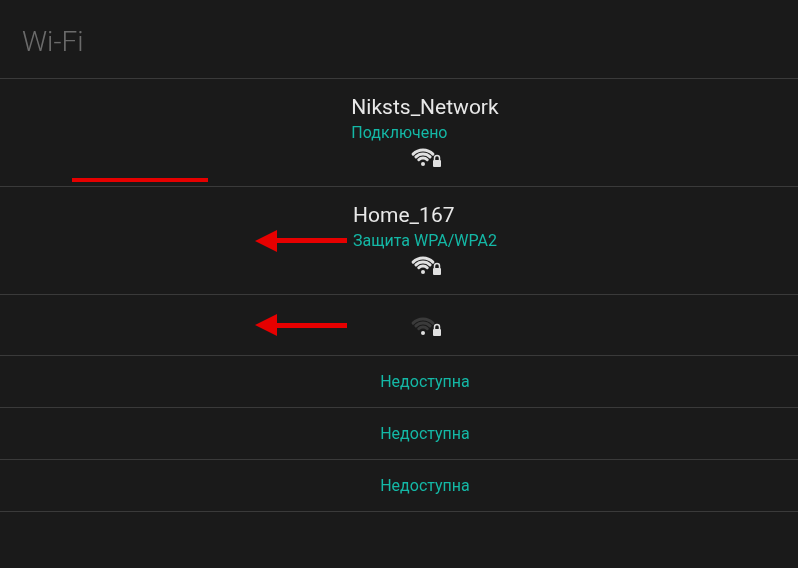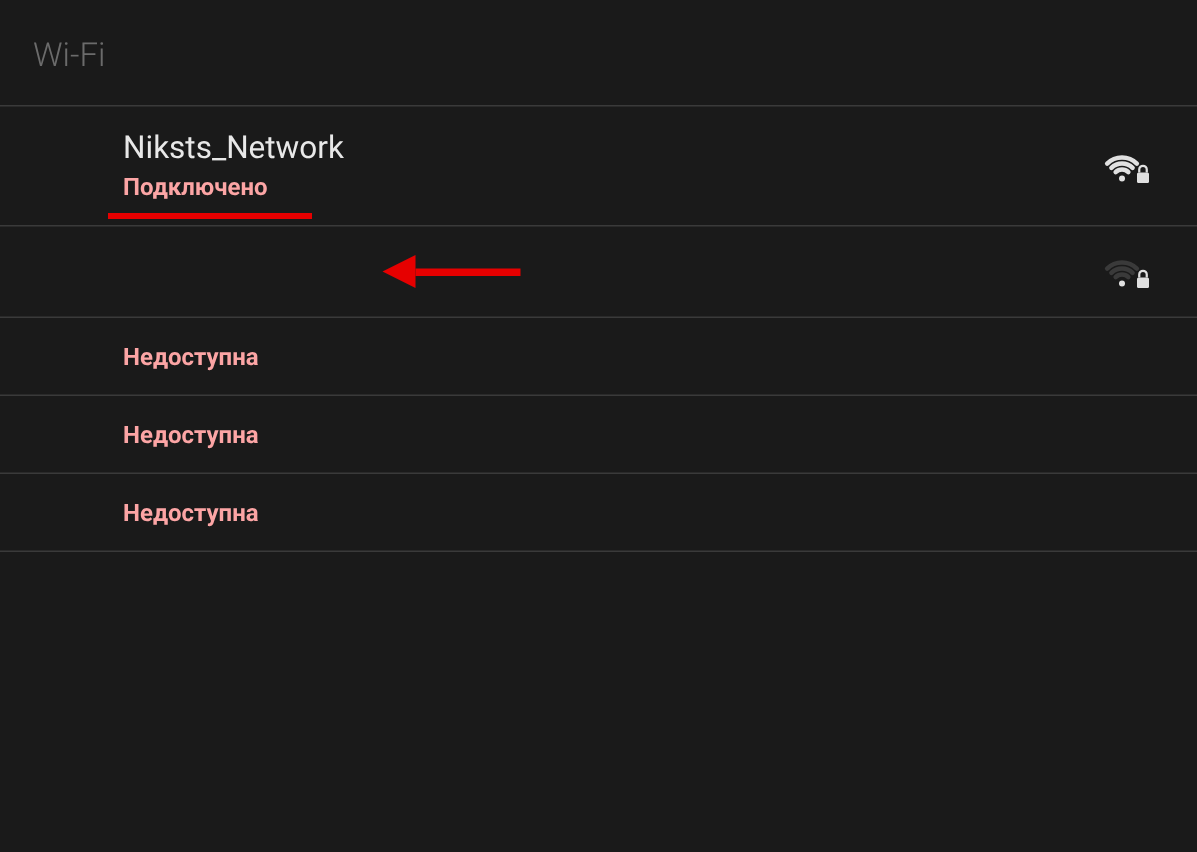--- a/index.html
+++ b/index.html
@@ -10,49 +10,50 @@
     body {
       background: #1a1a1a;
       font-family: Roboto, Arial, sans-serif;
       width: 798px;
       height: 568px;
       overflow: hidden;
     }
     .header {
       padding: 25px 22px 20px;
       color: #6b6b6b;
-      font-size: 22px;
+      font-size: 28px;
       font-weight: 300;
     }
     .network-list {
       border-top: 1px solid #3a3a3a;
     }
     .network-item {
       position: relative;
       display: flex;
       align-items: center;
       justify-content: space-between;
       padding: 16px 30px 16px 82px;
       border-bottom: 1px solid #3a3a3a;
       cursor: pointer;
+      flex-direction: column;
     }
     .network-text {
       display: flex;
       flex-direction: column;
       gap: 4px;
     }
     .network-name {
       color: #e8e8e8;
       font-size: 21px;
       font-weight: 400;
     }
     .network-status {
-      color: #fca5a5;
+      color: #14b8a6;
       font-size: 16px;
-      font-weight: 700;
+      font-weight: 400;
     }
     .wifi-icon {
       flex-shrink: 0;
     }
     .underline {
       position: absolute;
       height: 4px;
       background: #e60000;
       left: 72px;
       width: 136px;
@@ -95,20 +96,40 @@
         <path d="M 16 22 m -2 0 a 2 2 0 1 0 4 0 a 2 2 0 1 0 -4 0" fill="#e0e0e0"></path>
         <g>
           <path d="M 27.5 18 v -2 a 2.5 2.5 0 0 1 5 0 v 2" stroke="#e0e0e0" stroke-width="1.5" fill="none"></path>
           <rect x="26" y="18" width="8" height="7" rx="1" fill="#e0e0e0"></rect>
         </g>
       </svg>
       <div class="underline"></div>
     </div>
     <div class="network-item">
       <div class="network-text">
+        <div class="network-name">Home_167</div>
+        <div class="network-status">Защита WPA/WPA2</div>
+      </div>
+      <svg width="36" height="28" viewBox="0 0 36 28" class="wifi-icon">
+        <path d="M 6.100505063388333 12.100505063388336 A 14 14 0 0 1 25.899494936611664 12.100505063388333" stroke="#e0e0e0" stroke-width="3" fill="none" stroke-linecap="round"></path>
+        <path d="M 8.928932188134523 14.928932188134524 A 10 10 0 0 1 23.071067811865476 14.928932188134523" stroke="#e0e0e0" stroke-width="3" fill="none" stroke-linecap="round"></path>
+        <path d="M 11.757359312880714 17.757359312880716 A 6 6 0 0 1 20.242640687119284 17.757359312880716" stroke="#e0e0e0" stroke-width="3" fill="none" stroke-linecap="round"></path>
+        <path d="M 16 22 m -2 0 a 2 2 0 1 0 4 0 a 2 2 0 1 0 -4 0" fill="#e0e0e0"></path>
+        <g>
+          <path d="M 27.5 18 v -2 a 2.5 2.5 0 0 1 5 0 v 2" stroke="#e0e0e0" stroke-width="1.5" fill="none"></path>
+          <rect x="26" y="18" width="8" height="7" rx="1" fill="#e0e0e0"></rect>
+        </g>
+      </svg>
+      <div class="arrow" style="left: 255px; top: 50%; transform: translateY(-50%);">
+        <div class="arrow-head"></div>
+        <div class="arrow-line"></div>
+      </div>
+    </div>
+    <div class="network-item">
+      <div class="network-text">
       </div>
       <svg width="36" height="28" viewBox="0 0 36 28" class="wifi-icon">
         <path d="M 6.100505063388333 12.100505063388336 A 14 14 0 0 1 25.899494936611664 12.100505063388333" stroke="#3a3a3a" stroke-width="3" fill="none" stroke-linecap="round"></path>
         <path d="M 8.928932188134523 14.928932188134524 A 10 10 0 0 1 23.071067811865476 14.928932188134523" stroke="#3a3a3a" stroke-width="3" fill="none" stroke-linecap="round"></path>
         <path d="M 11.757359312880714 17.757359312880716 A 6 6 0 0 1 20.242640687119284 17.757359312880716" stroke="#3a3a3a" stroke-width="3" fill="none" stroke-linecap="round"></path>
         <path d="M 16 22 m -2 0 a 2 2 0 1 0 4 0 a 2 2 0 1 0 -4 0" fill="#e0e0e0"></path>
         <g>
           <path d="M 27.5 18 v -2 a 2.5 2.5 0 0 1 5 0 v 2" stroke="#e0e0e0" stroke-width="1.5" fill="none"></path>
           <rect x="26" y="18" width="8" height="7" rx="1" fill="#e0e0e0"></rect>
         </g>

